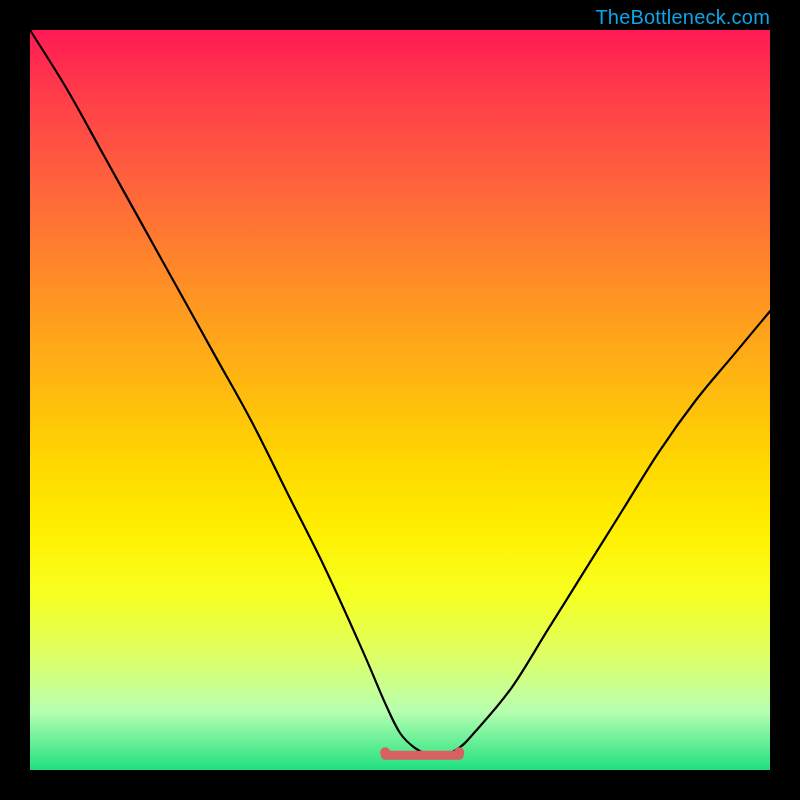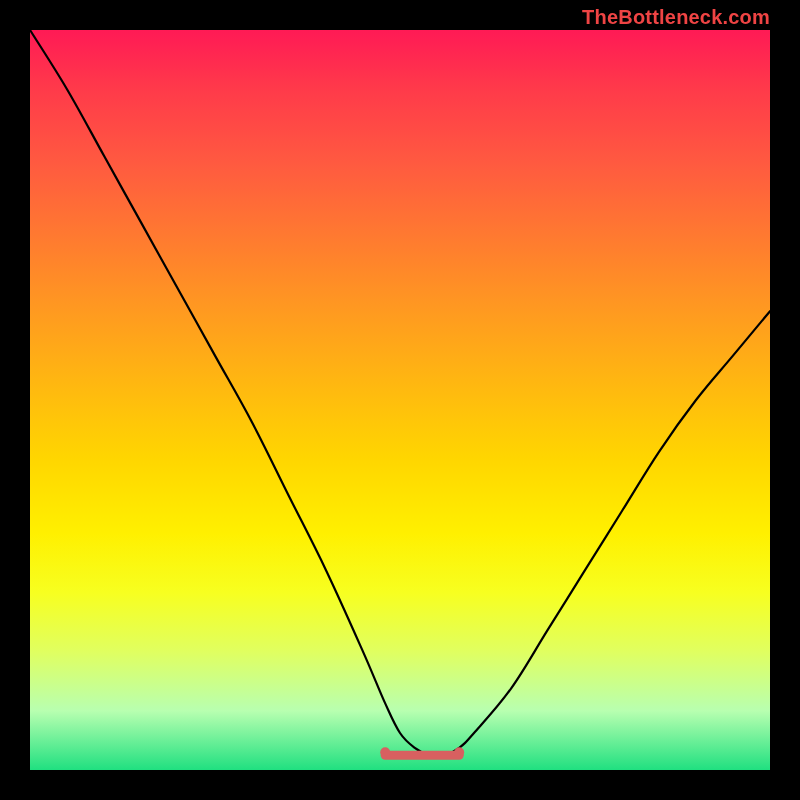--- a/index.html
+++ b/index.html
@@ -43,23 +43,23 @@
     left: 0;
     top: 0;
     width: 740px;
     height: 740px;
     overflow: visible;
   }
   .attribution {
     position: absolute;
     top: 6px;
     right: 30px;
-    color: #ef4444;
+    color: #0ea5e9;
     font-size: 20px;
-    font-weight: 700;
+    font-weight: 400;
     letter-spacing: 0.2px;
     text-align: center;
   }
 </style>
 </head>
 <body>
 
 <div class="stage">
 
   <div class="plot-area">

